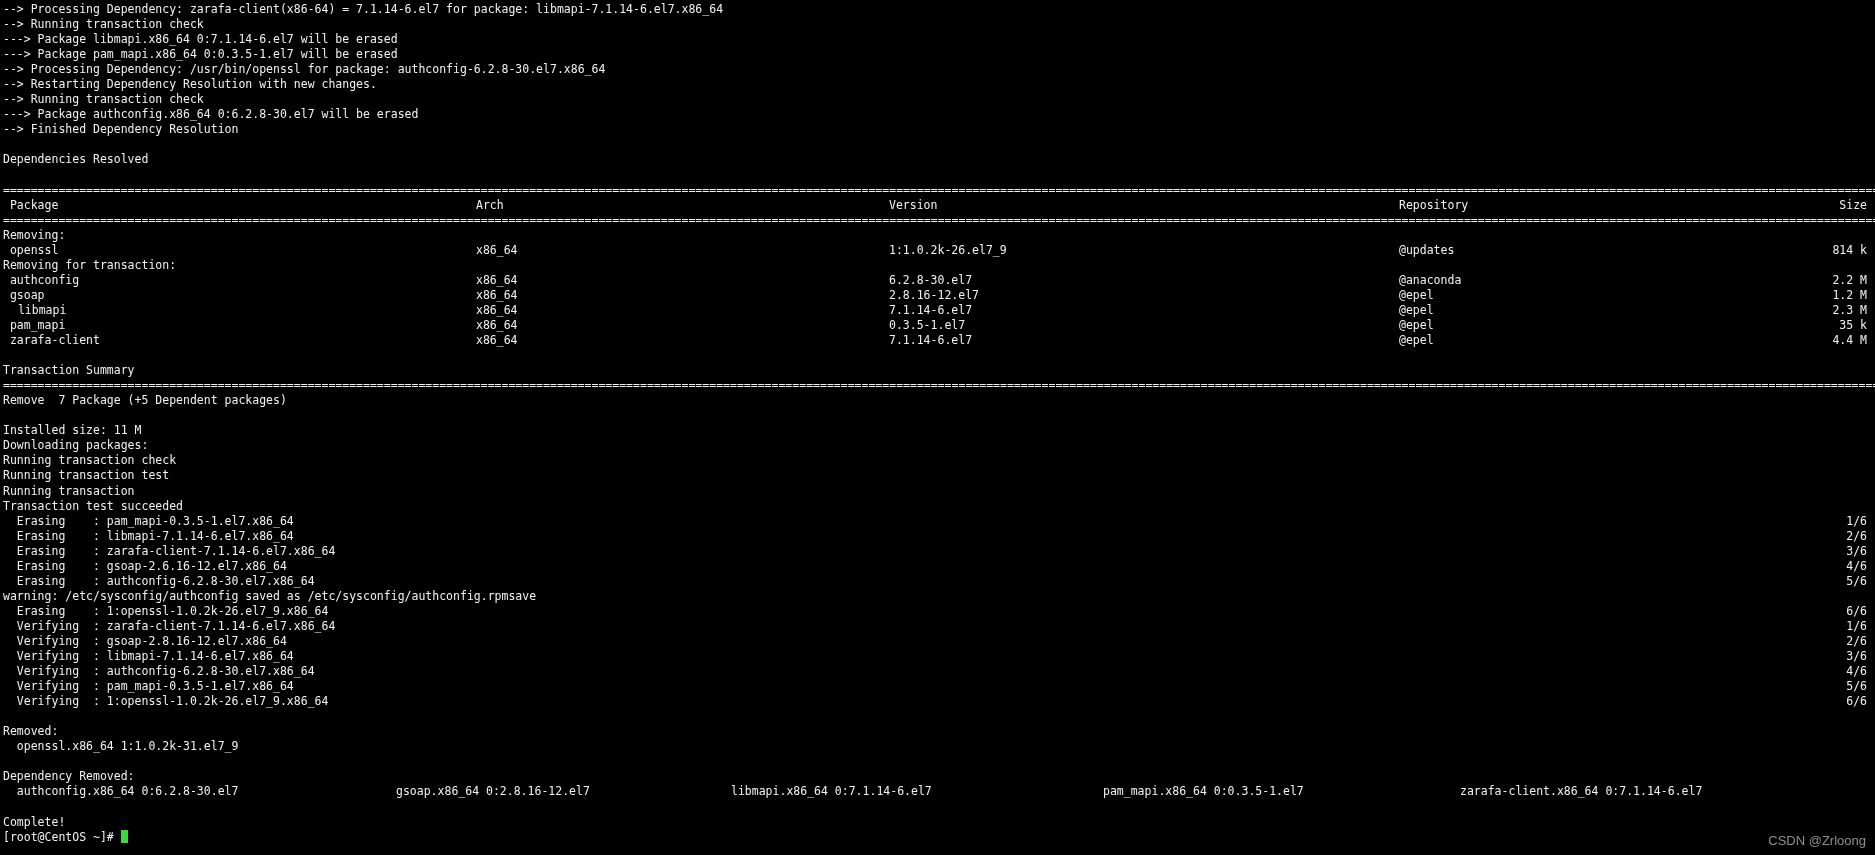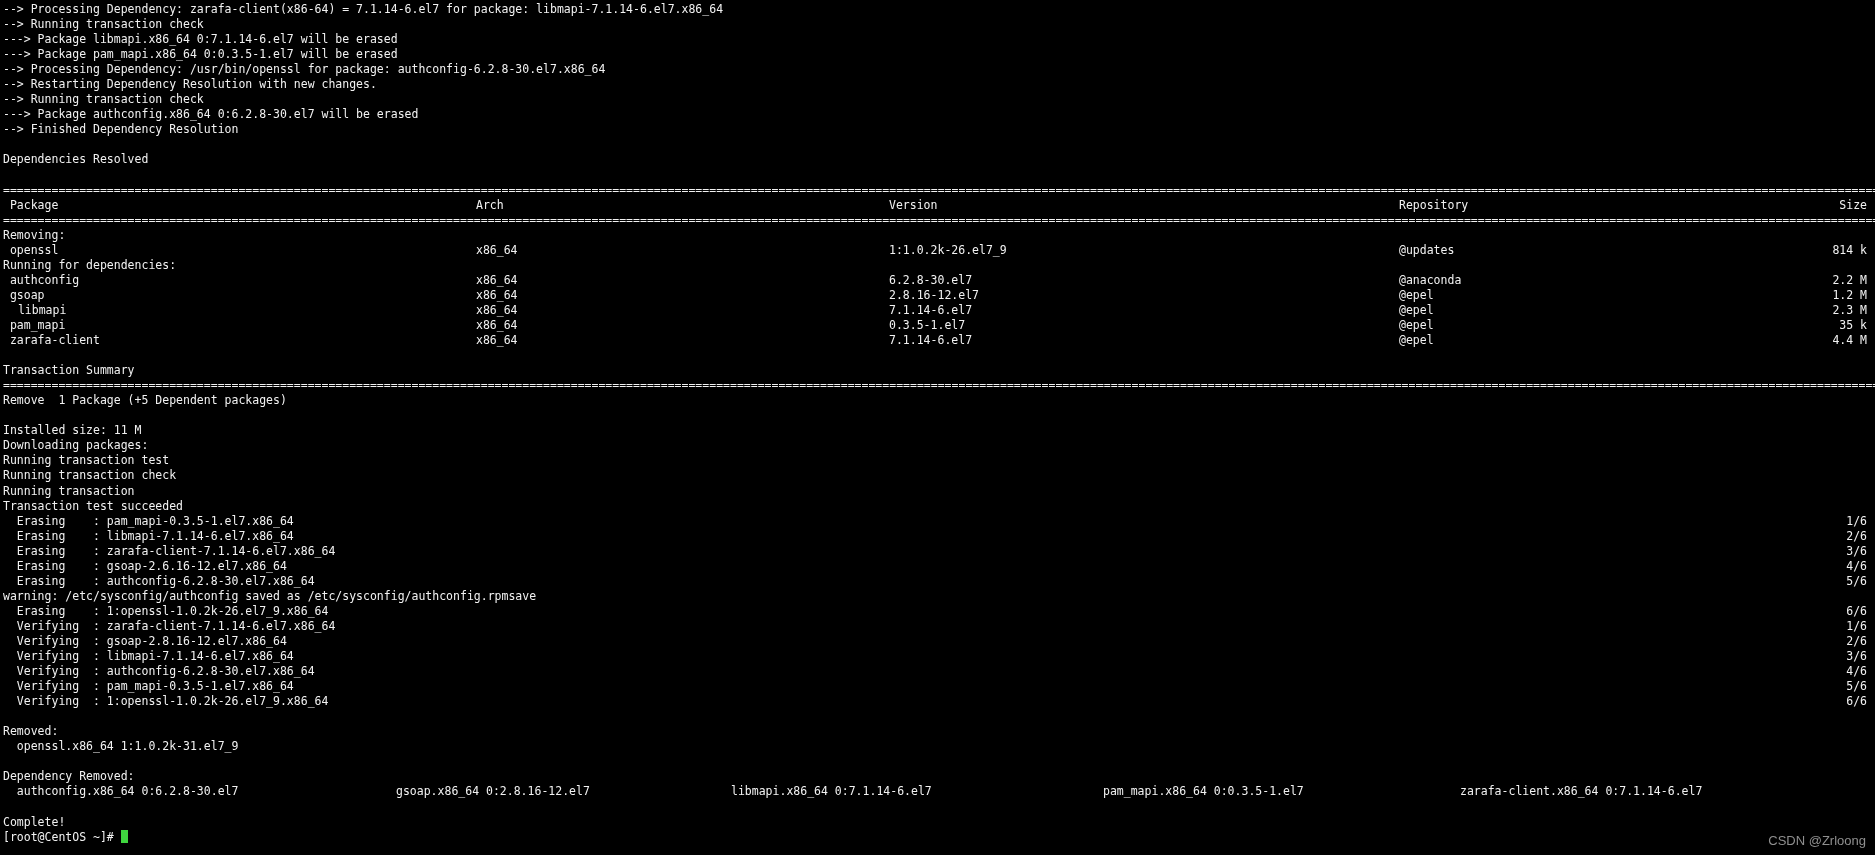--- a/index.html
+++ b/index.html
@@ -40,35 +40,35 @@
       <div class="line">---&gt; Package authconfig.x86_64 0:6.2.8-30.el7 will be erased</div>
       <div class="line">--&gt; Finished Dependency Resolution</div>
       <div class="line">&nbsp;</div>
       <div class="line">Dependencies Resolved</div>
       <div class="line">&nbsp;</div>
       <div class="line">============================================================================================================================================================================================================================================================================================================</div>
       <div class="line"><span class="cell" style="left: 0px;"> Package</span><span class="cell" style="left: 473px;">Arch</span><span class="cell" style="left: 886px;">Version</span><span class="cell" style="left: 1396px;">Repository</span><span class="cell right">Size</span></div>
       <div class="line">============================================================================================================================================================================================================================================================================================================</div>
       <div class="line">Removing:</div>
       <div class="line"><span class="cell" style="left: 0px;"> openssl</span><span class="cell" style="left: 473px;">x86_64</span><span class="cell" style="left: 886px;">1:1.0.2k-26.el7_9</span><span class="cell" style="left: 1396px;">@updates</span><span class="cell right">814 k</span></div>
-      <div class="line">Running for dependencies:</div>
+      <div class="line">Removing for transaction:</div>
       <div class="line"><span class="cell" style="left: 0px;"> authconfig</span><span class="cell" style="left: 473px;">x86_64</span><span class="cell" style="left: 886px;">6.2.8-30.el7</span><span class="cell" style="left: 1396px;">@anaconda</span><span class="cell right">2.2 M</span></div>
       <div class="line"><span class="cell" style="left: 0px;"> gsoap</span><span class="cell" style="left: 473px;">x86_64</span><span class="cell" style="left: 886px;">2.8.16-12.el7</span><span class="cell" style="left: 1396px;">@epel</span><span class="cell right">1.2 M</span></div>
       <div class="line"><span class="cell" style="left: 8px;"> libmapi</span><span class="cell" style="left: 473px;">x86_64</span><span class="cell" style="left: 886px;">7.1.14-6.el7</span><span class="cell" style="left: 1396px;">@epel</span><span class="cell right">2.3 M</span></div>
       <div class="line"><span class="cell" style="left: 0px;"> pam_mapi</span><span class="cell" style="left: 473px;">x86_64</span><span class="cell" style="left: 886px;">0.3.5-1.el7</span><span class="cell" style="left: 1396px;">@epel</span><span class="cell right">35 k</span></div>
       <div class="line"><span class="cell" style="left: 0px;"> zarafa-client</span><span class="cell" style="left: 473px;">x86_64</span><span class="cell" style="left: 886px;">7.1.14-6.el7</span><span class="cell" style="left: 1396px;">@epel</span><span class="cell right">4.4 M</span></div>
       <div class="line">&nbsp;</div>
       <div class="line">Transaction Summary</div>
       <div class="line">============================================================================================================================================================================================================================================================================================================</div>
-      <div class="line">Remove  1 Package (+5 Dependent packages)</div>
+      <div class="line">Remove  7 Package (+5 Dependent packages)</div>
       <div class="line">&nbsp;</div>
       <div class="line">Installed size: 11 M</div>
       <div class="line">Downloading packages:</div>
+      <div class="line">Running transaction check</div>
       <div class="line">Running transaction test</div>
-      <div class="line">Running transaction check</div>
       <div class="line">Running transaction</div>
       <div class="line">Transaction test succeeded</div>
       <div class="line"><span class="cell" style="left: 0px;">  Erasing    : pam_mapi-0.3.5-1.el7.x86_64</span><span class="cell right">1/6</span></div>
       <div class="line"><span class="cell" style="left: 0px;">  Erasing    : libmapi-7.1.14-6.el7.x86_64</span><span class="cell right">2/6</span></div>
       <div class="line"><span class="cell" style="left: 0px;">  Erasing    : zarafa-client-7.1.14-6.el7.x86_64</span><span class="cell right">3/6</span></div>
       <div class="line"><span class="cell" style="left: 0px;">  Erasing    : gsoap-2.6.16-12.el7.x86_64</span><span class="cell right">4/6</span></div>
       <div class="line"><span class="cell" style="left: 0px;">  Erasing    : authconfig-6.2.8-30.el7.x86_64</span><span class="cell right">5/6</span></div>
       <div class="line">warning: /etc/sysconfig/authconfig saved as /etc/sysconfig/authconfig.rpmsave</div>
       <div class="line"><span class="cell" style="left: 0px;">  Erasing    : 1:openssl-1.0.2k-26.el7_9.x86_64</span><span class="cell right">6/6</span></div>
       <div class="line"><span class="cell" style="left: 0px;">  Verifying  : zarafa-client-7.1.14-6.el7.x86_64</span><span class="cell right">1/6</span></div>

